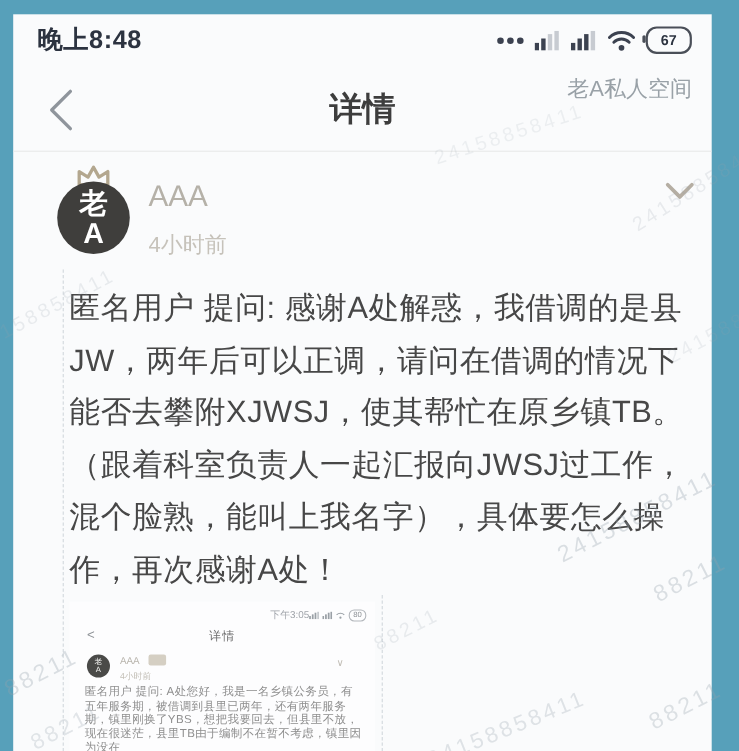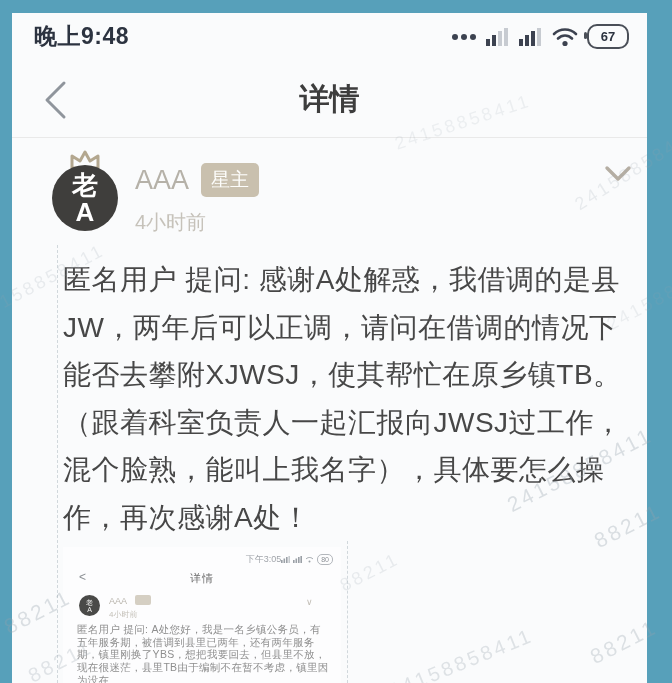--- a/index.html
+++ b/index.html
@@ -73,21 +73,21 @@
   .wm.w10{left:588px;top:630px;transform:rotate(-27deg);opacity:.3;font-size:21px;}
   .wm.w11{left:338px;top:562px;transform:rotate(-27deg);opacity:.18;font-size:18px;}
 </style>
 </head>
 <body>
 
 <div class="frame">
   <div class="content">
 
     <div class="statusbar">
-      <span class="sb-time">晚上9:48</span>
+      <span class="sb-time">晚上8:48</span>
       <span class="sb-icons">
         <svg width="26" height="8" viewBox="0 0 26 8">
           <circle cx="4" cy="4" r="3" fill="#3c4250"></circle>
             <circle cx="13" cy="4" r="3" fill="#3c4250"></circle>
             <circle cx="22" cy="4" r="3" fill="#3c4250"></circle>
         </svg>
         <svg width="24" height="18" viewBox="0 0 24 18">
           <rect x="0" y="11" width="4" height="7" fill="#3c4250"></rect>
             <rect x="6" y="7" width="4" height="11" fill="#3c4250"></rect>
           <rect x="12" y="3" width="4" height="15" fill="#c7cbd1"></rect>
@@ -109,35 +109,35 @@
           </span>
       </span>
     </div>
 
     <div class="navbar">
       <svg class="nav-back" viewBox="0 0 26 40">
         <polyline points="22,3 5,20 22,37" fill="none" stroke="#8f959c" stroke-width="3" stroke-linecap="round" stroke-linejoin="round"></polyline>
       </svg>
       <div class="nav-title">详情</div>
       <div class="nav-enter">
+        <div class="l2">老A私人空间</div>
       </div>
     </div>
 
     <div class="avatar-wrap">
       <svg class="crown" width="36" height="22" viewBox="0 0 36 22">
         <path d="M5 19 L5 7 L13 12 L18 3 L23 12 L31 7 L31 19 Z" fill="none" stroke="#b3a78f" stroke-width="3" stroke-linejoin="round"></path>
       </svg>
       <div class="avatar">
         <span class="t">老</span>
         <span class="b">A</span>
       </div>
     </div>
     <div class="author-row">
       <span class="author-name">AAA</span>
-      <span class="author-badge">星主</span>
     </div>
     <div class="post-time">4小时前</div>
     <svg class="collapse" viewBox="0 0 28 18">
       <polyline points="3,3 14,14 25,3" fill="none" stroke="#b5aea3" stroke-width="3.4" stroke-linecap="round" stroke-linejoin="round"></polyline>
     </svg>
 
     <div class="post-content">匿名用户 提问: 感谢A处解惑，我借调的是县JW，两年后可以正调，请问在借调的情况下能否去攀附XJWSJ，使其帮忙在原乡镇TB。（跟着科室负责人一起汇报向JWSJ过工作，混个脸熟，能叫上我名字），具体要怎么操作，再次感谢A处！</div>
 
     <div class="mini">
       <div class="mini-status">

